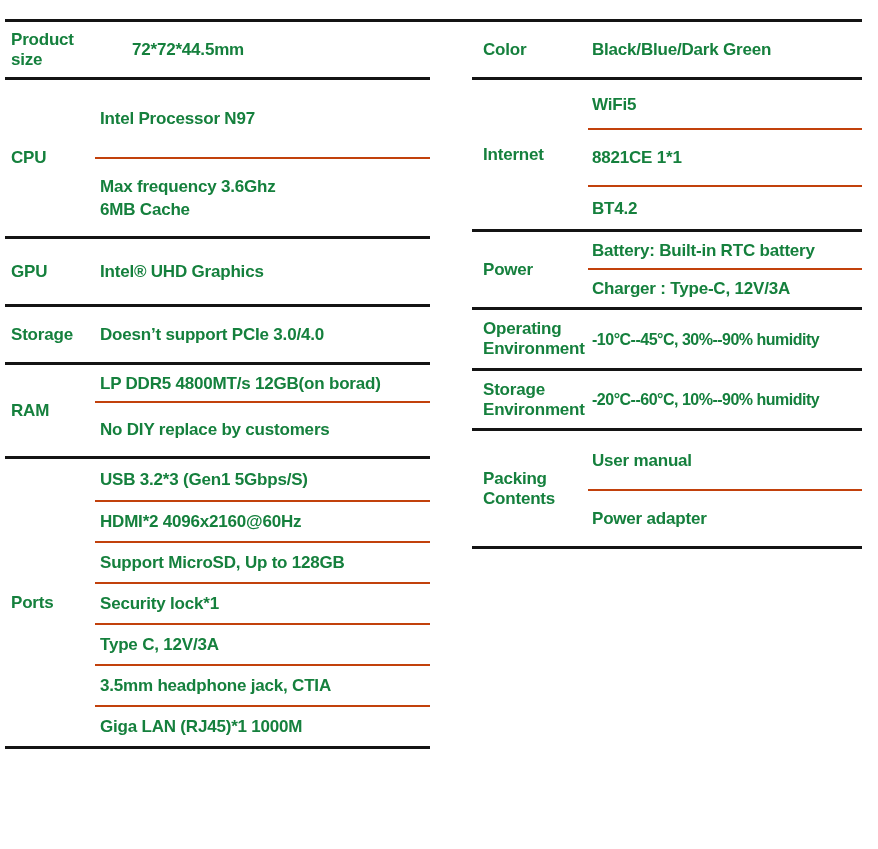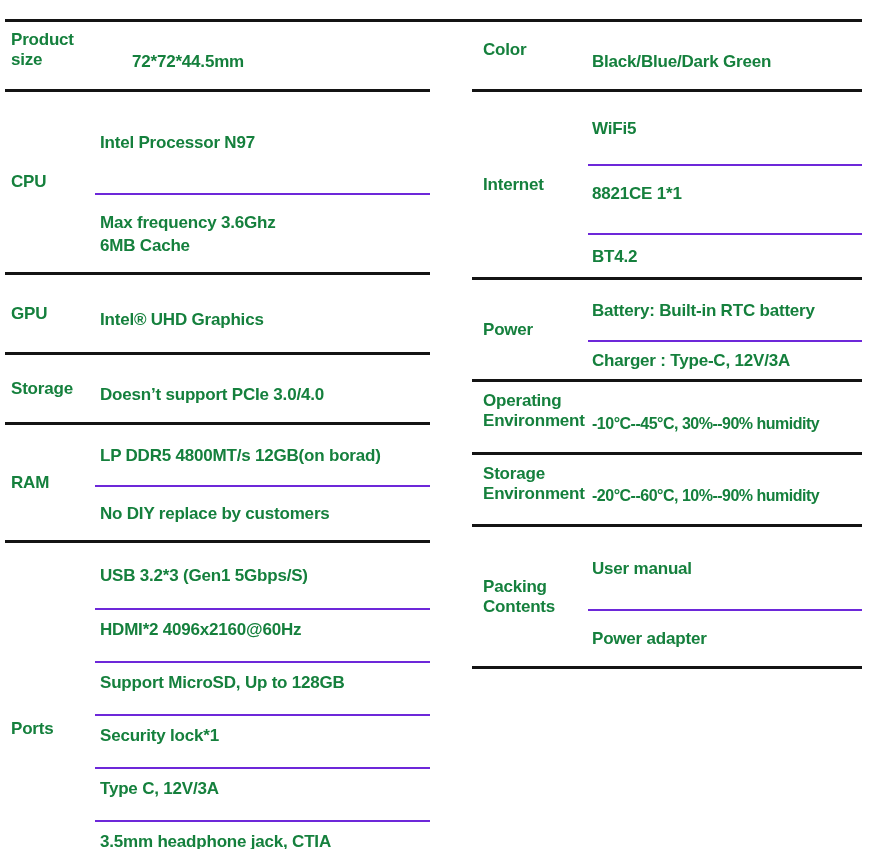--- a/index.html
+++ b/index.html
@@ -56,24 +56,23 @@
     flex-direction: column;
     min-width: 0;
   }
   .vrow {
     display: flex;
     align-items: center;
     box-sizing: border-box;
     padding-left: 5px;
     white-space: pre-line;
     line-height: 23px;
-    margin-top: 12px;
   }
   .tbl-right .vrow { padding-left: 4px; }
-  .vrow + .vrow { border-top: 2px solid #6d28d9; }
+  .vrow + .vrow { border-top: 2px solid #c2410c; }
 
   .pad-product { padding-left: 37px; }
   .tight { font-size: 16px; letter-spacing: -0.5px; }
 
   
   .h41 { height: 41px; }
   .h44 { height: 44px; }
   .h48 { height: 48px; }
   .h52 { height: 36px; }
   .h53 { height: 39px; }

